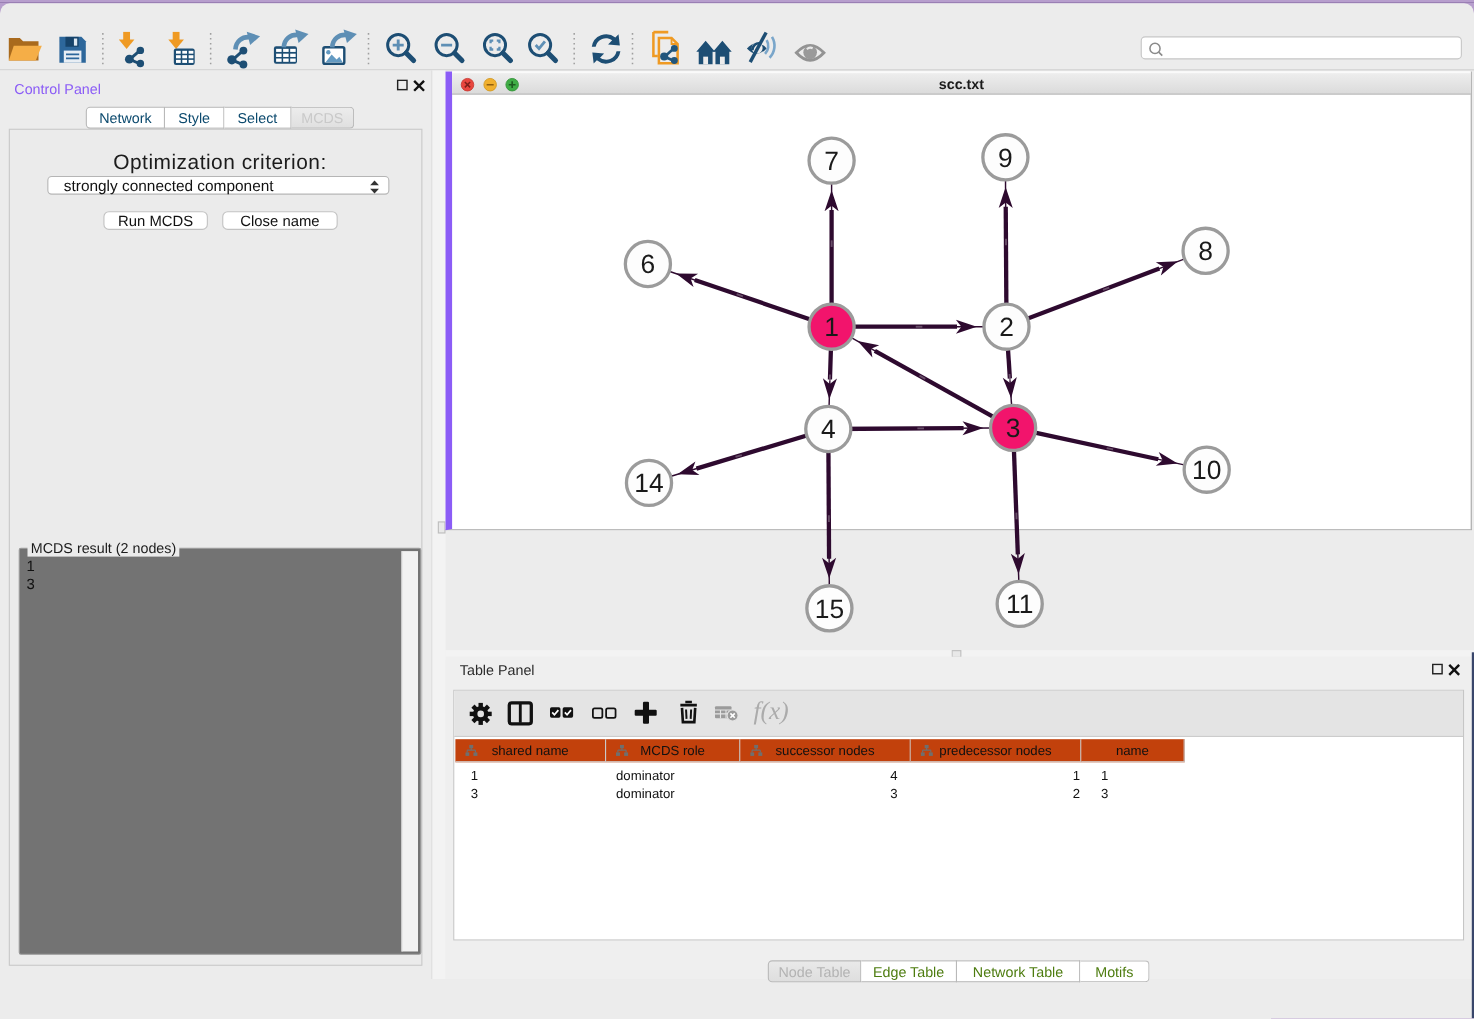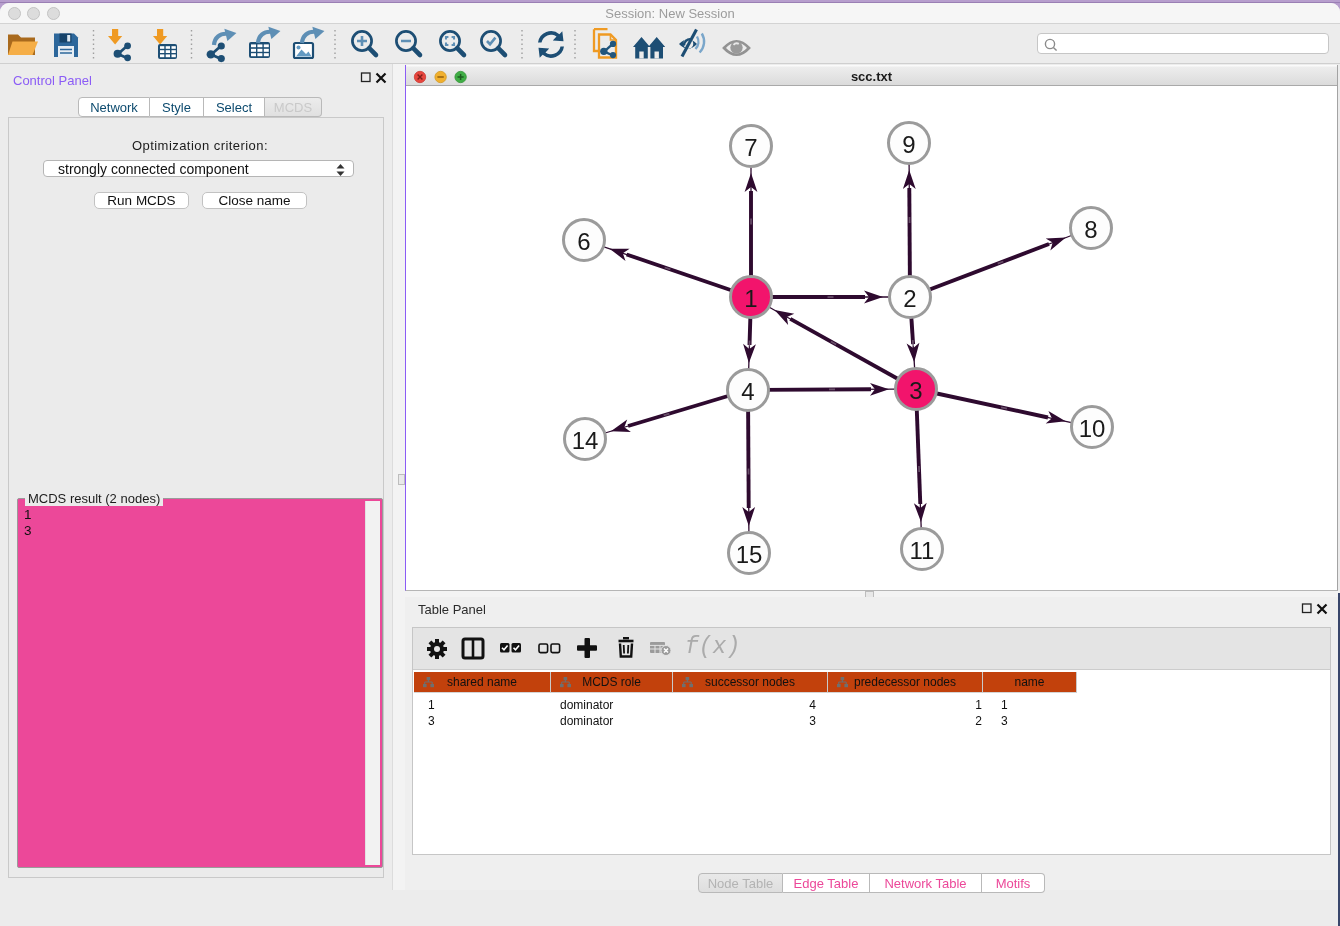--- a/index.html
+++ b/index.html
@@ -11,58 +11,52 @@
 .search{position:absolute;right:11px;top:9px;width:292px;height:21px;background:#fff;border:1px solid #c6c6c6;border-radius:4px}
 .search svg{position:absolute;left:6px;top:4px}
 .cpanel{position:absolute;left:0;top:61px;width:392px;bottom:36px;background:#ececec}
 .cp-title{position:absolute;left:13px;top:9px;font-size:13px;color:#8b5cf6}
 .panebtns{position:absolute;right:3px;top:8px}
 .tabs{position:absolute;top:33px;left:78px;height:20px;display:flex;font-size:13px}
 .tab{background:#fff;border:1px solid #b9b9b9;border-left:none;line-height:19px;color:#0c4a6e;text-align:center;box-sizing:border-box}
 .tab.first{border-left:1px solid #b9b9b9;border-radius:4px 0 0 4px}
 .tab.sel{background:linear-gradient(#ececec,#e0e0e0);color:#c9c9c9;border-radius:0 4px 4px 0}
 .cp-inner{position:absolute;left:8px;right:8px;top:53px;bottom:12px;background:#ebebeb;border:1px solid #c9c9c9}
-.optlab{position:absolute;top:74px;left:8px;width:384px;text-align:center;font-size:13px;letter-spacing:.45px;color:#1c1c1c}
+.optlab{position:absolute;top:74px;left:8px;width:384px;text-align:center;font-size:19px;letter-spacing:.45px;color:#1c1c1c}
 .combo{position:absolute;left:43px;top:96px;width:311px;height:17px;background:#fff;border:1px solid #b5b5b5;border-radius:4px;font-size:14px;color:#111;line-height:16px;padding-left:14px}
 .btn{position:absolute;height:17px;background:#fff;border:1px solid #c2c2c2;border-radius:5px;font-size:13.5px;text-align:center;line-height:16px;color:#111}
-.resbox{position:absolute;left:17px;top:434px;width:366px;height:370px;border:1px solid #9a9a9a;border-radius:2px;background:#ec4899}
+.resbox{position:absolute;left:17px;top:434px;width:366px;height:370px;border:1px solid #9a9a9a;border-radius:2px;background:#737373}
 .resbox .lab{position:absolute;left:7px;top:-8px;background:#ebebeb;padding:0 3px;font-size:13px;color:#1c1c1c}
 .resbox .sb{position:absolute;right:2px;top:2px;bottom:2px;width:15px;background:#f2f2f2;border-left:1px solid #e2e2e2}
 .resbox .txt{position:absolute;left:6px;top:8px;font-size:13.5px;color:#111;line-height:16px}
 .vdiv{position:absolute;left:392px;top:61px;width:13px;bottom:36px;background:#f3f3f3;border-left:1px solid #dcdcdc;box-sizing:border-box}
-.frame{position:absolute;left:405px;top:62px;right:2px;height:526px;border-left:1px solid #8b5cf6;border-right:1px solid #a3a3a3;border-bottom:1px solid #b5b5b5;background:#fff}
+.frame{position:absolute;left:405px;top:62px;right:2px;height:417px;border-left:6px solid #8b5cf6;border-right:1px solid #a3a3a3;border-bottom:1px solid #b5b5b5;background:#fff}
 .ftitle{position:absolute;left:0;top:0;right:0;height:21px;background:linear-gradient(#fafafa 0 1px,#ededed 2px,#dbdbdb 100%);border-bottom:1px solid #a9a9a9}
 .ftext{position:absolute;width:100%;text-align:center;top:4px;font-size:13px;font-weight:bold;color:#1a1a1a}
 .hdiv{position:absolute;left:405px;top:588px;right:0;height:9px;background:#f3f3f3}
 .tpanel{position:absolute;left:405px;top:594px;right:2px;bottom:36px;background:#efefef}
 .tp-title{position:absolute;left:13px;top:5px;font-size:13px;color:#2b2b2b}
 .tbox{position:absolute;left:7px;top:30px;right:7px;bottom:35px;border:1px solid #c6c6c6;background:#fff}
 .tbox .tb{position:absolute;left:0;top:0;right:0;height:42px;background:#e4e4e4;border-bottom:1px solid #cccccc}
-.fx{position:absolute;left:272px;top:6px;font-family:Liberation Mono, monospace;font-style:italic;font-size:23px;color:#ababab}
+.fx{position:absolute;left:272px;top:6px;font-family:Liberation Serif, serif;font-style:italic;font-size:23px;color:#ababab}
 .thead{position:absolute;left:1px;top:44px;height:21px;display:flex;font-size:12px;color:#111}
 .th{background:#c2410c;border-right:1px solid #c9c9c9;border-bottom:1px solid #d4d4d4;position:relative;text-align:center;line-height:20px}
 .th svg{position:absolute;left:9px;top:5px}
 .trow{position:absolute;font-size:12px;color:#111;height:16px;line-height:16px}
 .cell{position:absolute}
 .btabs{position:absolute;left:293px;top:276px;height:20px;display:flex;font-size:13px}
-.btab{background:#fff;border:1px solid #b9b9b9;border-left:none;line-height:19px;color:#ec4899;text-align:center;box-sizing:border-box}
+.btab{background:#fff;border:1px solid #b9b9b9;border-left:none;line-height:19px;color:#4d7c0f;text-align:center;box-sizing:border-box}
 .btab.first{border-left:1px solid #b9b9b9;border-radius:4px 0 0 4px;background:linear-gradient(#e9e9e9,#dedede);color:#b3b3b3}
 .btab.last{border-radius:0 4px 4px 0}
 .status{position:absolute;left:0;bottom:0;width:100%;height:36px;background:#ececec;border-top:1px solid #c3c3c3}
 .sbtn{position:absolute;left:10px;top:8px;width:29px;height:21px;background:#fcfcfc;border:1px solid #b5b5b5}
 .membtn{position:absolute;right:11px;top:6px;width:75px;height:23px;background:#fcfcfc;border:1px solid #b5b5b5;border-radius:2px;font-size:12px;color:#111;line-height:21px;padding-left:23px}
 .redge{position:absolute;right:0;top:590px;bottom:0;width:2px;background:#39466b}
 </style></head><body>
 <div class="win">
- <div class="titlebar">
-  <div class="light" style="left:8px"></div>
-      <div class="light" style="left:27px"></div>
-      <div class="light" style="left:47px"></div>
-  <div class="title">Session: New Session</div>
- </div>
  <div class="toolbar">
       <svg width="760" height="40" style="position:absolute;left:0;top:0">
         <line x1="93.5" y1="6" x2="93.5" y2="36" stroke="#9f9f9f" stroke-width="1.4" stroke-dasharray="1.5,3"></line>
         <line x1="191.5" y1="6" x2="191.5" y2="36" stroke="#9f9f9f" stroke-width="1.4" stroke-dasharray="1.5,3"></line>
         <line x1="335" y1="6" x2="335" y2="36" stroke="#9f9f9f" stroke-width="1.4" stroke-dasharray="1.5,3"></line>
         <line x1="522" y1="6" x2="522" y2="36" stroke="#9f9f9f" stroke-width="1.4" stroke-dasharray="1.5,3"></line>
         <line x1="575" y1="6" x2="575" y2="36" stroke="#9f9f9f" stroke-width="1.4" stroke-dasharray="1.5,3"></line>
         <g transform="translate(8,7)">
           <path d="M0,3.5 L10,3.5 L13,6.5 L27,6.5 L27,24 L0,24 Z" fill="#a96a1d"></path>
           <path d="M4.5,10.5 L30,10.5 L24.5,24 L0,24 Z" fill="#f5ae47"></path>

